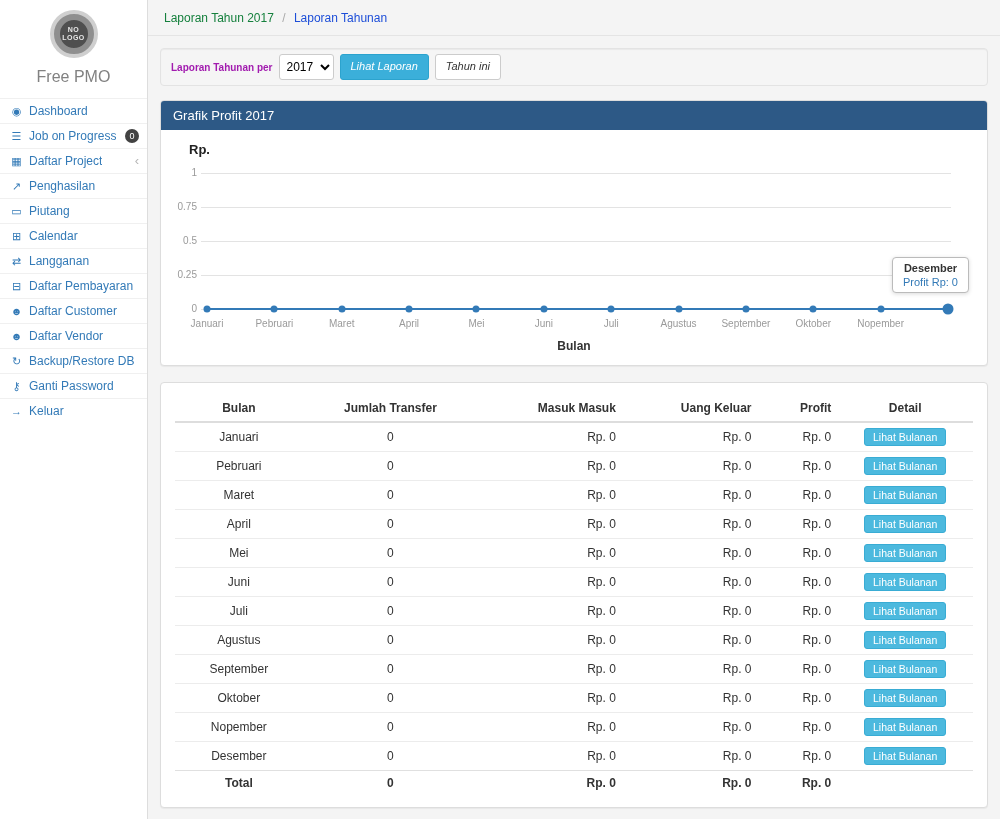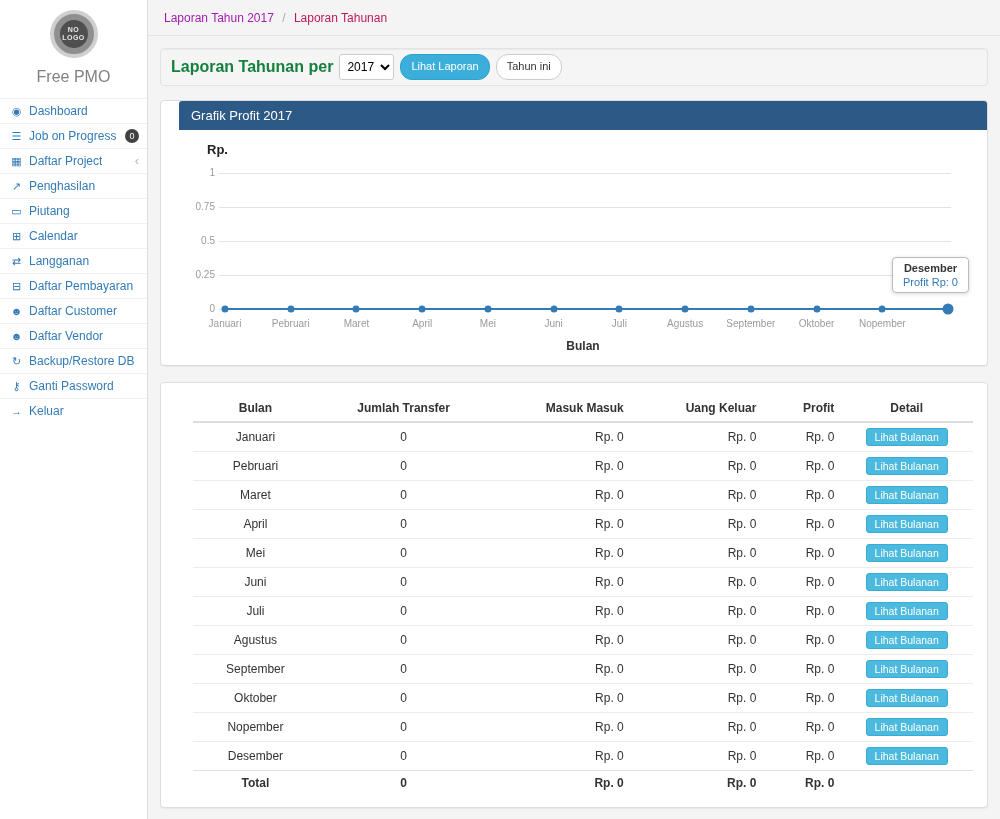--- a/index.html
+++ b/index.html
@@ -42,46 +42,46 @@
   }
   .mi-chevron { margin-left:auto; color:#b5b5b5; font-size:13px; line-height:10px; }
 
   
   .main { flex:1; display:flex; flex-direction:column; background:#f4f4f4; min-width:0; }
   .content { flex:1; }
   .content-header {
     padding:11px 16px 10px; border-bottom:1px solid #e4e4e4;
     font-size:12px; color:#777; margin-bottom:12px;
   }
-  .bc-link { color:#a21caf; text-decoration:none; cursor:pointer; }
+  .bc-link { color:#15803d; text-decoration:none; cursor:pointer; }
   .bc-sep { margin:0 5px; color:#aaa; }
-  .bc-current { color:#be185d; }
+  .bc-current { color:#1d4ed8; }
 
   
   .filter-bar {
     margin:0 12px 14px; padding:5px 10px;
     background:#f5f5f5; border:1px solid #e3e3e3; border-radius:4px;
     box-shadow:inset 0 1px 1px rgba(0,0,0,.05);
     display:flex; align-items:center; gap:6px;
   }
-  .filter-label { color:#15803d; font-weight:bold; font-size:16px; }
+  .filter-label { color:#a21caf; font-weight:bold; font-size:10px; }
   .year-select {
     height:26px; border:1px solid #ccc; border-radius:3px;
     font-size:12px; background:#fff; padding:2px 3px; cursor:pointer;
     font-family:"Liberation Sans", sans-serif;
   }
-  .btn { border-radius:12px; font-size:11px; padding:5px 10px; cursor:pointer;
-         font-family:"Liberation Sans", sans-serif; line-height:1.2; }
+  .btn { border-radius:3px; font-size:11px; padding:5px 10px; cursor:pointer;
+         font-family:"Liberation Sans", sans-serif; line-height:1.2;font-style:italic; }
   .btn-info { background:#3bafda; border:1px solid #2ca3ce; color:#fff; }
   .btn-default { background:#fff; border:1px solid #ccc; color:#333; }
 
   
   .panel {
     margin:0 12px 16px; background:#fff; border:1px solid #ddd;
-    border-radius:4px; box-shadow:0 1px 1px rgba(0,0,0,.05); overflow:visible;padding-left:18px;
+    border-radius:4px; box-shadow:0 1px 1px rgba(0,0,0,.05); overflow:visible;
   }
   .panel-heading-blue {
     background:#2d5986; color:#fff; font-size:13px;
     padding:7px 12px; border-radius:3px 3px 0 0;
   }
   .panel-heading-green {
     background:#dff0d8; color:#3c763d; font-size:13px;
     padding:7px 12px; border-bottom:1px solid #d6e9c6; border-radius:3px 3px 0 0;
   }
   .panel-body { padding:12px 14px 12px; }

